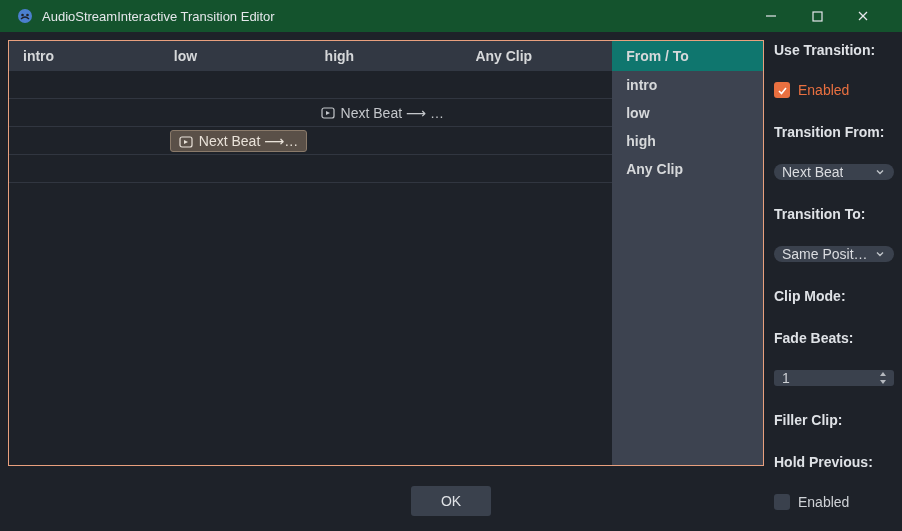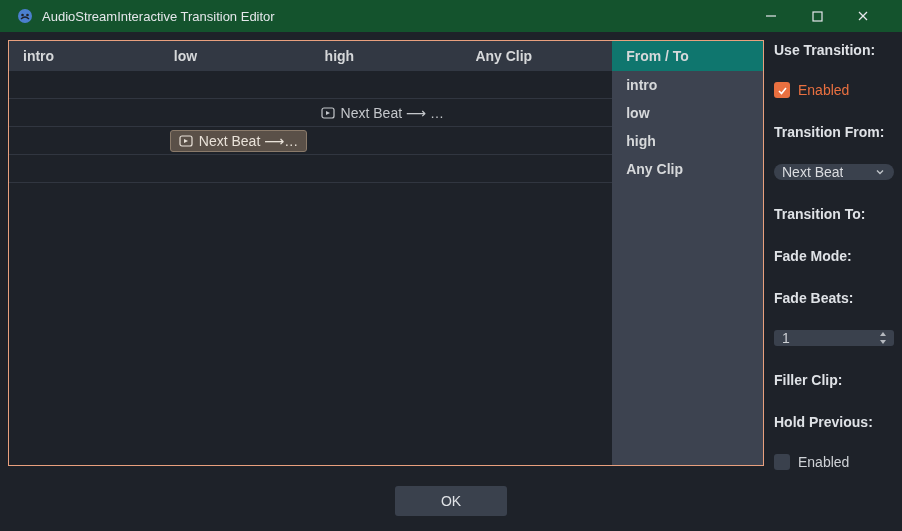--- a/index.html
+++ b/index.html
@@ -17,21 +17,21 @@
   .grid-frame { flex: 1; border: 1px solid #e9a07e; background: #1e2229; display: flex; flex-direction: column; }
   .grid-header-row { display: flex; height: 30px; background: #323843; }
   .grid-col { flex: 1; display: flex; align-items: center; padding: 0 14px; font-weight: 600; color: #d6d8da; font-size: 14px; }
   .grid-col.side { background: #0f766e; }
   .grid-body { flex: 1; display: flex; }
   .grid-left { flex: 4; display: flex; flex-direction: column; }
   .grid-right { flex: 1; display: flex; flex-direction: column; background: #3d4350; }
   .grid-row { height: 28px; border-bottom: 1px solid #313640; display: flex; align-items: center; }
   .grid-row .cell { flex: 1; display: flex; align-items: center; padding: 0 10px; gap: 6px; color: #c4c7cb; font-size: 14px; white-space: nowrap; overflow: hidden; }
   .grid-right .labelcell { height: 28px; display: flex; align-items: center; padding: 0 14px; font-weight: 600; color: #d6d8da; font-size: 14px; }
-  .chip { display: inline-flex; align-items: center; gap: 6px; padding: 2px 8px; border-radius: 3px; }
+  .chip { display: inline-flex; align-items: flex-end; gap: 6px; padding: 2px 8px; border-radius: 3px; }
   .chip.selected { background: #5a5048; border: 1px solid #8a7a6a; color: #e9e2d9; }
 
   .icon-nextbeat { width: 14px; height: 14px; display: inline-flex; }
 
   
   .sidebar { width: 120px; display: flex; flex-direction: column; gap: 24px; }
   .side-label { font-weight: 700; color: #dfe2e6; font-size: 14px; margin-top: 2px; }
   .side-row { display: flex; align-items: center; gap: 8px; }
   .checkbox { width: 16px; height: 16px; border-radius: 3px; background: #3a414d; display: flex; align-items: center; justify-content: center; }
   .checkbox.checked { background: #e97040; }
@@ -39,21 +39,21 @@
   .cb-label { font-size: 14px; color: #cfd2d6; }
   .cb-label.accent { color: #e97040; }
   .select { height: 28px; background: #3a414d; border-radius: 12px; display: flex; align-items: center; padding: 0 8px; gap: 6px; justify-content: space-between; }
   .select .sel-text { font-size: 14px; color: #dadce0; white-space: nowrap; overflow: hidden; text-overflow: ellipsis; }
   .chev { width: 12px; height: 12px; display: flex; align-items: center; justify-content: center; color: #bfc3c8; }
   .spinner { height: 28px; background: #3a414d; border-radius: 3px; display: flex; align-items: center; padding: 0 6px 0 8px; justify-content: space-between; }
   .spin-arrows { display: flex; flex-direction: column; line-height: 6px; color: #b5b9bf; }
 
   
   .footer { height: 44px; display: flex; align-items: center; justify-content: center; }
-  .ok-btn { width: 112px; height: 30px; background: #3a414d; border-radius: 3px; display: flex; align-items: center; justify-content: center; font-size: 14px; color: #dfe2e6; }
+  .ok-btn { width: 80px; height: 30px; background: #3a414d; border-radius: 3px; display: flex; align-items: center; justify-content: center; font-size: 14px; color: #dfe2e6; }
 
   svg { display: block; }
 </style>
 </head>
 <body>
 
 <div class="titlebar">
   <span class="app-icon">
     <svg width="18" height="18" viewBox="0 0 18 18">
         <circle cx="9" cy="9" r="7" fill="#4b7fce"></circle>
@@ -168,22 +168,30 @@
     <div class="select">
       <span class="sel-text">Next Beat</span>
       <span class="chev">
         <svg width="10" height="10" viewBox="0 0 10 10">
             <polyline points="2,3.5 5,6.5 8,3.5" stroke="#bfc3c8" stroke-width="1.4" fill="none"></polyline>
           </svg>
       </span>
     </div>
 
     <div class="side-label">Transition To:</div>
-
-    <div class="side-label">Fade Mode:</div>
+    <div class="select">
+      <span class="sel-text">Same Position</span>
+      <span class="chev">
+        <svg width="10" height="10" viewBox="0 0 10 10">
+            <polyline points="2,3.5 5,6.5 8,3.5" stroke="#bfc3c8" stroke-width="1.4" fill="none"></polyline>
+          </svg>
+      </span>
+    </div>
+
+    <div class="side-label">Clip Mode:</div>
 
     <div class="side-label">Fade Beats:</div>
     <div class="spinner">
       <span class="sel-text">1</span>
       <span class="spin-arrows">
         <svg width="10" height="14" viewBox="0 0 10 14">
             <polygon points="5,1 8,5 2,5" fill="#b5b9bf"></polygon>
             <polygon points="5,13 8,9 2,9" fill="#b5b9bf"></polygon>
           </svg>
       </span>

